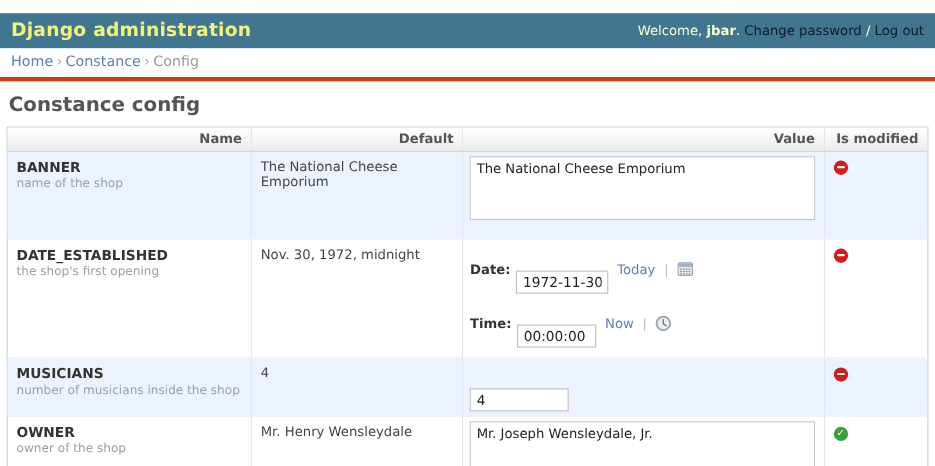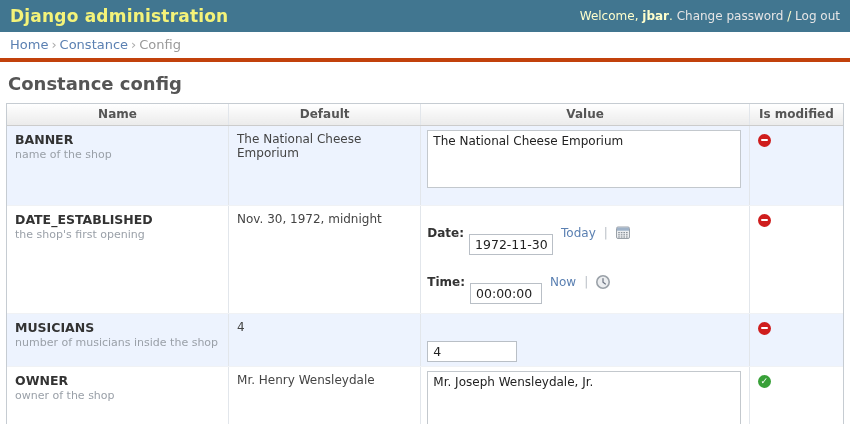--- a/index.html
+++ b/index.html
@@ -1,38 +1,38 @@
 <!DOCTYPE html>
 <html><head>
 <meta charset="utf-8">
 <style>
   * { box-sizing: border-box; }
   html,body { margin:0; padding:0; background:#fff; }
   body { font: 12px "DejaVu Sans", sans-serif; color:#333; width:850px; height:424px; overflow:hidden; }
 
   
-  #header { background:#417690; height:28px; display:flex; justify-content:space-between; align-items:center; padding:16px 10px; }
+  #header { background:#417690; height:28px; display:flex; justify-content:space-between; align-items:center; padding:16px 10px;margin-top:12px; }
   #site-title { color:#f4f379; font-size:17px; font-weight:bold; letter-spacing:.2px; }
   #user-tools { color:#ffc; font-size:12px; }
-  #user-tools a { color:#e5e5e5; text-decoration:none; }
+  #user-tools a { color:#0f172a; text-decoration:none; }
   #user-tools strong { font-weight:bold; }
 
   
   .breadcrumbs { background:#fff; padding:5px 10px 6px; border-bottom:4px solid #c2410c; color:#999; font-size:13px; }
   .breadcrumbs a { color:#5b80b2; text-decoration:none; }
   .crumb-sep { color:#aaa; margin:0 3px; }
 
   
   #content { padding:6px 6px 0; }
   h1 { font-size:18px; font-weight:bold; color:#555; margin:5px 2px 9px; }
 
   .module { border:1px solid #c6ccd2; }
   table { width:100%; border-collapse:collapse; table-layout:fixed; }
   col.c-name { width:26.5%; } col.c-default { width:23%; } col.c-value { width:39.3%; } col.c-mod { width:11.2%; }
-  th { background:linear-gradient(#ffffff,#ebebeb); color:#555; font-size:12px; font-weight:bold; text-align:center; padding:3px 8px; border-bottom:1px solid #ccc; height:21px; }
+  th { background:linear-gradient(#ffffff,#ebebeb); color:#555; font-size:12px; font-weight:bold; text-align:right; padding:3px 8px; border-bottom:1px solid #ccc; height:21px; }
   th + th, td + td { border-left:1px solid #e2e6eb; }
   td { vertical-align:top; padding:6px 8px; border-bottom:1px solid #f0f2f5; }
   tr.alt { background:#edf3fe; }
   tr.r-banner { height:80px; } tr.r-date { height:54px; } tr.r-num { height:40px; } tr.r-owner { height:80px; }
 
   .field-name { font-weight:bold; color:#333; font-size:12.5px; }
   .help { color:#9aa0a8; font-size:11px; margin-top:1px; }
   .default-text { color:#444; }
 
   .val-cell { padding:4px 6px; }

